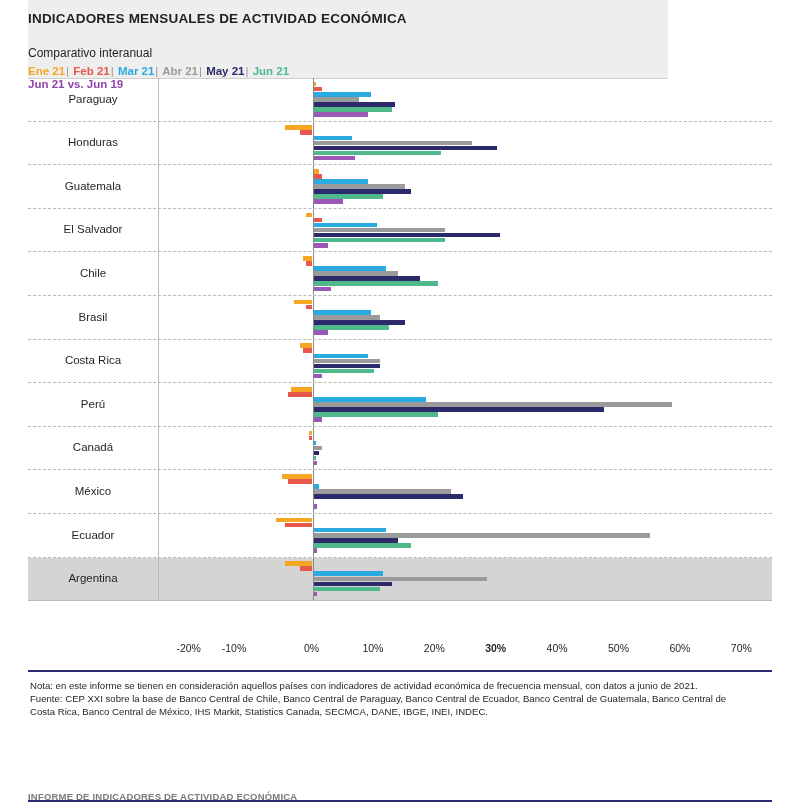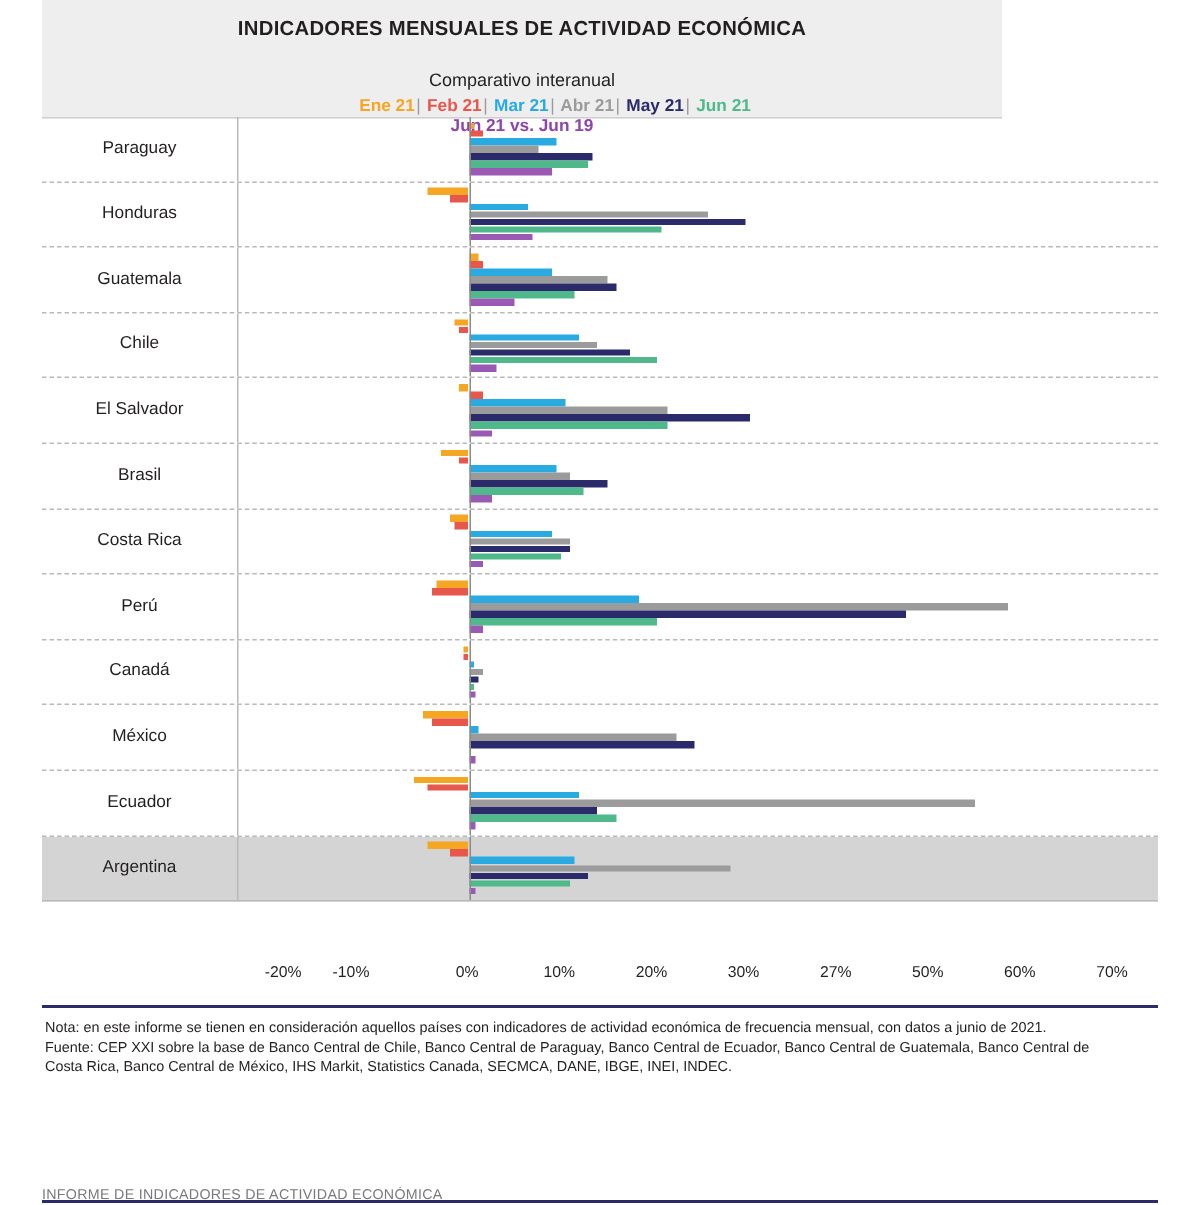--- a/index.html
+++ b/index.html
@@ -16,32 +16,32 @@
   .sheet{
     position:absolute;left:28px;top:0;width:744px;height:803px;
     background:#ffffff;
   }
 
   
   .header{
     position:absolute;left:0;top:0;width:640px;height:78px;
     background:#eeeeee;
     border-bottom:1px solid #cfcfcf;
-    text-align:center;
+    text-align:left;
   }
   .title{
     padding-top:11px;
     font-size:13.5px;font-weight:bold;letter-spacing:.2px;
     color:#231f20;
   }
   .subtitle{
     margin-top:20px;font-size:12px;color:#231f20;
   }
   .legend{
-    margin-top:5px;font-size:11.5px;font-weight:bold;padding-left:44px;
+    margin-top:5px;font-size:11.5px;font-weight:bold;
   }
   .legend span{font-weight:bold;}
   .legend .sep{color:#9a9a9a;font-weight:normal;padding:0 1px;}
   .legend2{
     margin-top:1px;font-size:11.5px;font-weight:bold;color:#8e44ad;
   }
 
   
   .chart{
     position:absolute;left:0;top:78px;width:744px;height:640px;
@@ -89,21 +89,21 @@
     padding-top:7px;
     font-size:9.6px;line-height:1.38;color:#231f20;
   }
   .notes div{padding:0 2px;}
 
   .footer{
     position:absolute;left:0;top:786px;width:744px;height:17px;
     overflow:hidden;
   }
   .footer .ftext{
-    font-size:9.5px;font-weight:normal;color:#7a7a7a;letter-spacing:.2px;
+    font-size:9.5px;font-weight:bold;color:#7a7a7a;letter-spacing:.2px;
   }
   .footer .fline{
     position:absolute;left:0;top:14px;width:744px;height:2px;background:#2b2b6b;
   }
 </style>
 </head>
 <body>
 
 <div class="page">
   <div class="sheet">
@@ -163,50 +163,50 @@
                 <div class="bar" style="background: rgb(232, 87, 75); top: 8.9px; left: 153.5px; width: 9.21px;"></div>
                 <div class="bar" style="background: rgb(41, 171, 226); top: 13.95px; left: 153.5px; width: 55.26px;"></div>
                 <div class="bar" style="background: rgb(155, 155, 155); top: 19px; left: 153.5px; width: 92.1px;"></div>
                 <div class="bar" style="background: rgb(43, 43, 107); top: 24.05px; left: 153.5px; width: 98.24px;"></div>
                 <div class="bar" style="background: rgb(79, 185, 139); top: 29.1px; left: 153.5px; width: 70.61px;"></div>
                 <div class="bar" style="background: rgb(155, 89, 182); top: 34.15px; left: 153.5px; width: 30.7px;"></div>
               </div>
             </div>
           </div>
           <div class="row">
+            <div class="rowlabel">El Salvador</div>
+            <div class="plot">
+              <div class="zeroline" style="left: 153.5px;"></div>
+              <div class="bars">
+                <div class="bar" style="background: rgb(245, 166, 35); top: 3.85px; left: 147.36px; width: 6.14px;"></div>
+                <div class="bar" style="background: rgb(232, 87, 75); top: 8.9px; left: 153.5px; width: 9.21px;"></div>
+                <div class="bar" style="background: rgb(41, 171, 226); top: 13.95px; left: 153.5px; width: 64.47px;"></div>
+                <div class="bar" style="background: rgb(155, 155, 155); top: 19px; left: 153.5px; width: 132.01px;"></div>
+                <div class="bar" style="background: rgb(43, 43, 107); top: 24.05px; left: 153.5px; width: 187.27px;"></div>
+                <div class="bar" style="background: rgb(79, 185, 139); top: 29.1px; left: 153.5px; width: 132.01px;"></div>
+                <div class="bar" style="background: rgb(155, 89, 182); top: 34.15px; left: 153.5px; width: 15.35px;"></div>
+              </div>
+            </div>
+          </div>
+          <div class="row">
             <div class="rowlabel">Chile</div>
             <div class="plot">
               <div class="zeroline" style="left: 153.5px;"></div>
               <div class="bars">
                 <div class="bar" style="background: rgb(245, 166, 35); top: 3.85px; left: 144.29px; width: 9.21px;"></div>
                 <div class="bar" style="background: rgb(232, 87, 75); top: 8.9px; left: 147.36px; width: 6.14px;"></div>
                 <div class="bar" style="background: rgb(41, 171, 226); top: 13.95px; left: 153.5px; width: 73.68px;"></div>
                 <div class="bar" style="background: rgb(155, 155, 155); top: 19px; left: 153.5px; width: 85.96px;"></div>
                 <div class="bar" style="background: rgb(43, 43, 107); top: 24.05px; left: 153.5px; width: 107.45px;"></div>
                 <div class="bar" style="background: rgb(79, 185, 139); top: 29.1px; left: 153.5px; width: 125.87px;"></div>
                 <div class="bar" style="background: rgb(155, 89, 182); top: 34.15px; left: 153.5px; width: 18.42px;"></div>
               </div>
             </div>
           </div>
           <div class="row">
-            <div class="rowlabel">El Salvador</div>
-            <div class="plot">
-              <div class="zeroline" style="left: 153.5px;"></div>
-              <div class="bars">
-                <div class="bar" style="background: rgb(245, 166, 35); top: 3.85px; left: 147.36px; width: 6.14px;"></div>
-                <div class="bar" style="background: rgb(232, 87, 75); top: 8.9px; left: 153.5px; width: 9.21px;"></div>
-                <div class="bar" style="background: rgb(41, 171, 226); top: 13.95px; left: 153.5px; width: 64.47px;"></div>
-                <div class="bar" style="background: rgb(155, 155, 155); top: 19px; left: 153.5px; width: 132.01px;"></div>
-                <div class="bar" style="background: rgb(43, 43, 107); top: 24.05px; left: 153.5px; width: 187.27px;"></div>
-                <div class="bar" style="background: rgb(79, 185, 139); top: 29.1px; left: 153.5px; width: 132.01px;"></div>
-                <div class="bar" style="background: rgb(155, 89, 182); top: 34.15px; left: 153.5px; width: 15.35px;"></div>
-              </div>
-            </div>
-          </div>
-          <div class="row">
             <div class="rowlabel">Brasil</div>
             <div class="plot">
               <div class="zeroline" style="left: 153.5px;"></div>
               <div class="bars">
                 <div class="bar" style="background: rgb(245, 166, 35); top: 3.85px; left: 135.08px; width: 18.42px;"></div>
                 <div class="bar" style="background: rgb(232, 87, 75); top: 8.9px; left: 147.36px; width: 6.14px;"></div>
                 <div class="bar" style="background: rgb(41, 171, 226); top: 13.95px; left: 153.5px; width: 58.33px;"></div>
                 <div class="bar" style="background: rgb(155, 155, 155); top: 19px; left: 153.5px; width: 67.54px;"></div>
                 <div class="bar" style="background: rgb(43, 43, 107); top: 24.05px; left: 153.5px; width: 92.1px;"></div>
                 <div class="bar" style="background: rgb(79, 185, 139); top: 29.1px; left: 153.5px; width: 76.75px;"></div>
@@ -306,22 +306,22 @@
           </div>
         </div>
     </div>
 
     <div class="axis" id="axis">
         <div class="tick" style="left: 30.7px;">-20%</div>
         <div class="tick" style="left: 76px;">-10%</div>
         <div class="tick" style="left: 153.5px;">0%</div>
         <div class="tick" style="left: 214.9px;">10%</div>
         <div class="tick" style="left: 276.3px;">20%</div>
-        <div class="tick" style="left: 337.7px;">30%</div>
-        <div class="tick" style="left: 399.1px;">27%</div>
+        <div class="tick" style="left: 337.7px; font-weight: bold;">30%</div>
+        <div class="tick" style="left: 399.1px;">40%</div>
         <div class="tick" style="left: 460.5px;">50%</div>
         <div class="tick" style="left: 521.9px;">60%</div>
         <div class="tick" style="left: 583.3px;">70%</div>
       </div>
 
     <div class="notes">
       <div>Nota: en este informe se tienen en consideración aquellos países con indicadores de actividad económica de frecuencia mensual, con datos a junio de 2021.</div>
       <div>Fuente: CEP XXI sobre la base de Banco Central de Chile, Banco Central de Paraguay, Banco Central de Ecuador, Banco Central de Guatemala, Banco Central de</div>
       <div>Costa Rica, Banco Central de México, IHS Markit, Statistics Canada, SECMCA, DANE, IBGE, INEI, INDEC.</div>
     </div>

